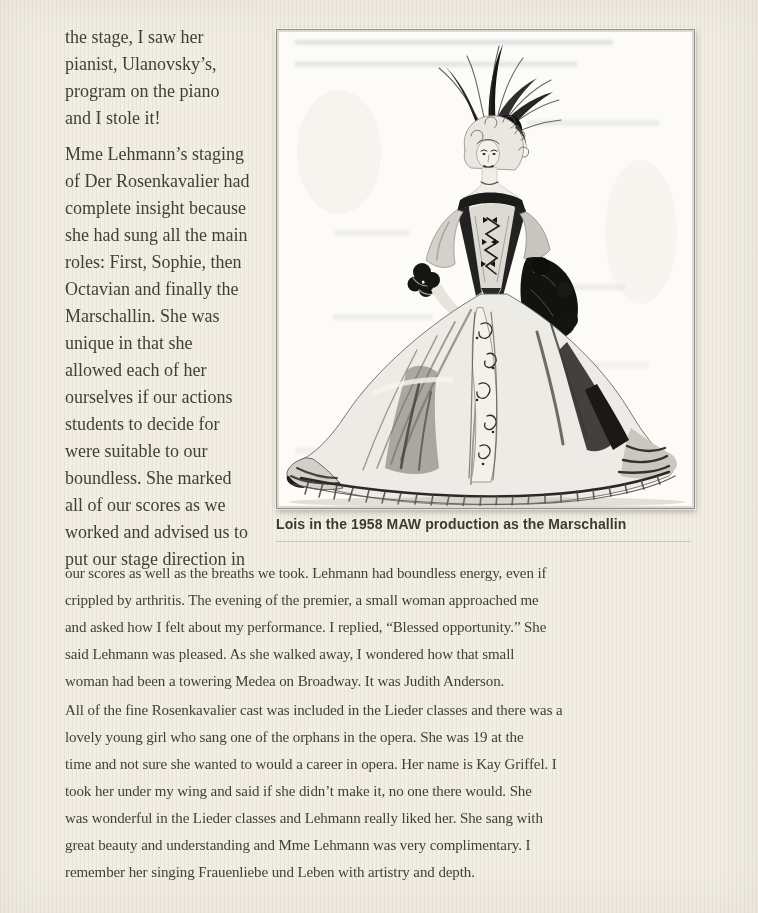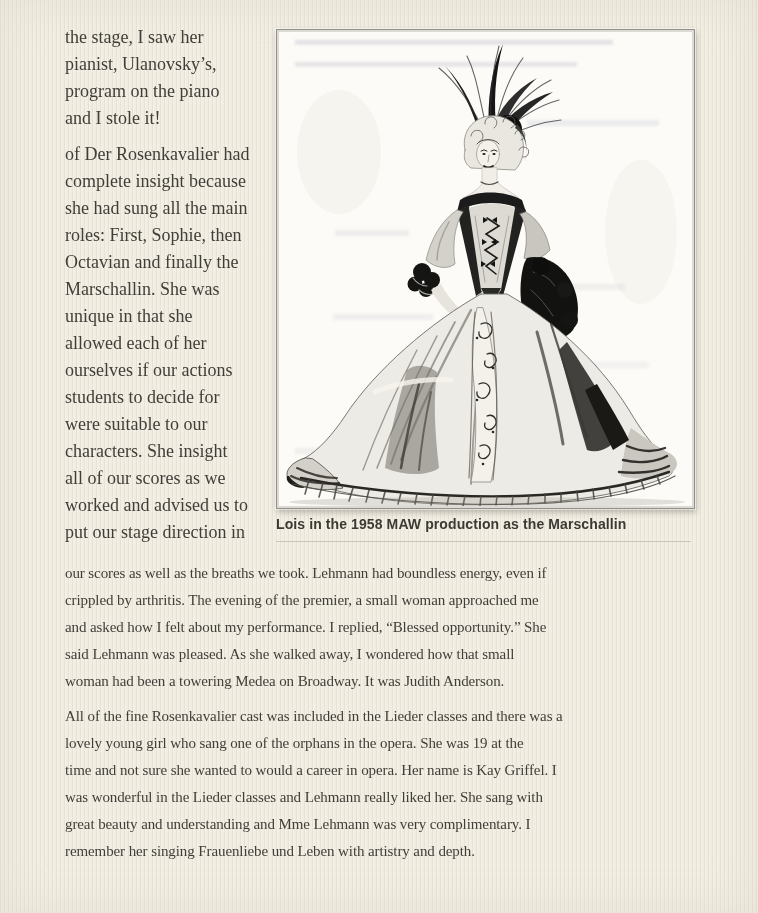--- a/index.html
+++ b/index.html
@@ -20,21 +20,21 @@
   }
   .page{position:relative;width:758px;height:913px;overflow:hidden;
     box-shadow:inset 0 0 46px rgba(188,180,160,0.18);}
   .line{height:27px;white-space:nowrap;}
   .it{}
   
   .leftcol{position:absolute;left:65px;top:27px;width:206px;font-size:18px;}
   .leftcol .para + .para{margin-top:9px;}
   
   .bodytext{position:absolute;left:65px;top:565px;width:685px;font-size:15px;letter-spacing:-0.1px;}
-  .bodytext .para + .para{margin-top:8px;}
+  .bodytext .para + .para{margin-top:2px;}
   
   .figure{position:absolute;left:276px;top:29px;width:384px;margin:0;}
   .photo-frame{
     box-sizing:border-box;width:419px;height:480px;
     background:var(--frame-mat);
     border:1px solid var(--frame-border);
     padding:2px;
     box-shadow:0 0 0 1px rgba(255,255,255,0.55), 1px 3px 6px rgba(104,100,88,0.45);
   }
   .photo{width:100%;height:100%;background:var(--photo-bg);overflow:hidden;}
@@ -53,32 +53,33 @@
 <div class="page">
 
   <div class="leftcol">
       <div class="para">
         <div class="line"><span>the stage, I saw her</span></div>
         <div class="line"><span>pianist, Ulanovsky’s,</span></div>
         <div class="line"><span>program on the piano</span></div>
         <div class="line"><span>and I stole it!</span></div>
       </div>
       <div class="para">
+        <div class="line"><span>Mme Lehmann’s staging</span></div>
         <div class="line"><span>of </span><span class="it">Der Rosenkavalier</span><span> had</span></div>
         <div class="line"><span>complete insight because</span></div>
         <div class="line"><span>she had sung all the main</span></div>
         <div class="line"><span>roles: First, Sophie, then</span></div>
         <div class="line"><span>Octavian and finally the</span></div>
         <div class="line"><span>Marschallin. She was</span></div>
         <div class="line"><span>unique in that she</span></div>
         <div class="line"><span>allowed each of her</span></div>
         <div class="line"><span>ourselves if our actions</span></div>
         <div class="line"><span>students to decide for</span></div>
         <div class="line"><span>were suitable to our</span></div>
-        <div class="line"><span>characters. She insight</span></div>
+        <div class="line"><span>boundless. She marked</span></div>
         <div class="line"><span>all of our scores as we</span></div>
         <div class="line"><span>worked and advised us to</span></div>
         <div class="line"><span>put our stage direction in</span></div>
       </div>
     </div>
 
   <figure class="figure">
     <div class="photo-frame">
       <div class="photo">
         <svg viewBox="0 0 413 474" preserveAspectRatio="xMidYMid slice" aria-hidden="true">
@@ -275,19 +276,20 @@
         <div class="line"><span>our scores as well as the breaths we took. Lehmann had boundless energy, even if</span></div>
         <div class="line"><span>crippled by arthritis. The evening of the premier, a small woman approached me</span></div>
         <div class="line"><span>and asked how I felt about my performance. I replied, “Blessed opportunity.” She</span></div>
         <div class="line"><span>said Lehmann was pleased. As she walked away, I wondered how that small</span></div>
         <div class="line"><span>woman had been a towering Medea on Broadway. It was Judith Anderson.</span></div>
       </div>
       <div class="para">
         <div class="line"><span>All of the fine </span><span class="it">Rosenkavalier</span><span> cast was included in the Lieder classes and there was a</span></div>
         <div class="line"><span>lovely young girl who sang one of the orphans in the opera. She was 19 at the</span></div>
         <div class="line"><span>time and not sure she wanted to would a career in opera. Her name is Kay Griffel. I</span></div>
+        <div class="line"><span>took her under my wing and said if she didn’t make it, no one there would. She</span></div>
         <div class="line"><span>was wonderful in the Lieder classes and Lehmann really liked her. She sang with</span></div>
         <div class="line"><span>great beauty and understanding and Mme Lehmann was very complimentary. I</span></div>
         <div class="line"><span>remember her singing </span><span class="it">Frauenliebe und Leben</span><span> with artistry and depth.</span></div>
       </div>
     </div>
 
 </div>
 
 </body></html>

